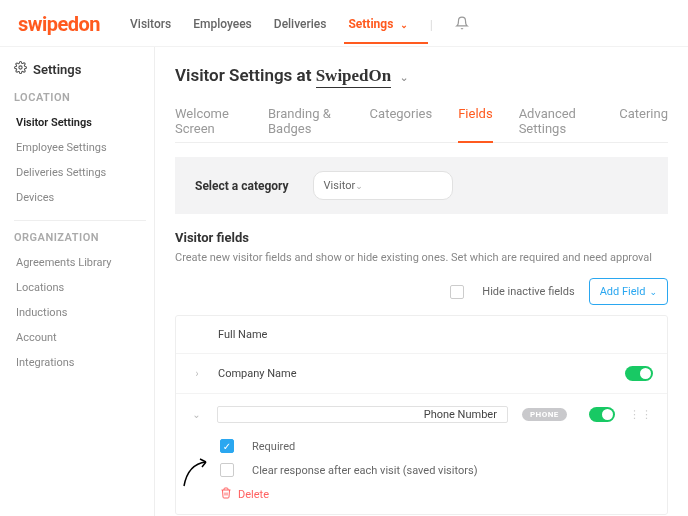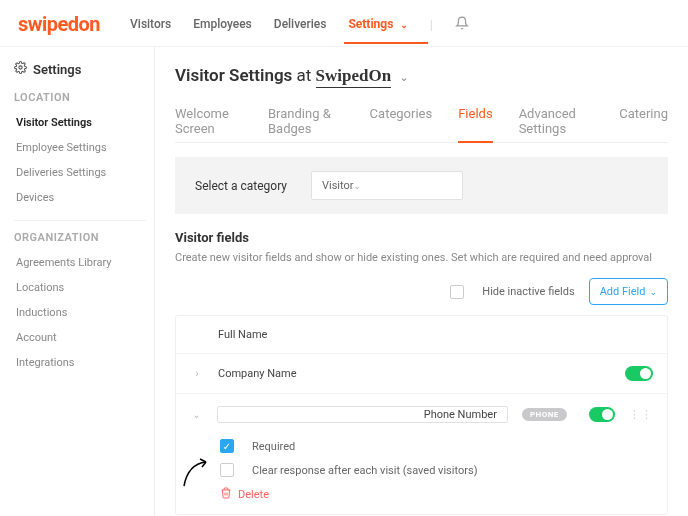--- a/index.html
+++ b/index.html
@@ -18,30 +18,30 @@
   .sidebar { width: 155px; border-right: 1px solid #eee; padding: 14px 8px 14px 14px; }
   .sidebar h2 { font-size: 13px; font-weight: 600; color: #333; margin-bottom: 14px; display: flex; align-items: center; gap: 6px; }
   .side-group-label { font-size: 11px; letter-spacing: 0.5px; color: #aaa; font-weight: 600; margin: 6px 0; }
   .side-item { font-size: 11px; color: #888; padding: 6px 2px; cursor: pointer; }
   .side-item.active { color: #222; font-weight: 600; }
   .side-hr { border: none; border-top: 1px solid #eee; margin: 10px 0; }
 
   .main { flex: 1; padding: 18px 20px; overflow: auto; }
   .page-title { font-size: 17px; color: #333; margin-bottom: 14px; }
   .page-title .brand { font-family: Georgia, serif; font-weight: 600; border-bottom: 1px solid #333; padding-bottom: 2px; }
-  .page-title .at { font-weight: 400; }
+  .page-title .at { font-weight: 700; }
   .page-title .dd { font-size: 11px; margin-left: 4px; color: #888; }
 
   .tabs { display: flex; gap: 26px; border-bottom: 1px solid #eee; margin-bottom: 14px; }
   .tab { font-size: 13px; color: #999; padding: 6px 0; cursor: pointer; }
   .tab.active { color: #ff5a1f; border-bottom: 2px solid #ff5a1f; margin-bottom: -1px; }
 
   .category-bar { background: #f3f3f4; padding: 14px 20px; display: flex; align-items: center; gap: 24px; margin-bottom: 16px; }
-  .category-bar .label { font-weight: 400; font-size: 12px; color: #333; }
-  .select { background: #fff; border: 1px solid #e1e1e1; border-radius: 2px; padding: 7px 10px; width: 152px; display: flex; justify-content: flex-start; align-items: center; font-size: 11px; color: #666; cursor: pointer; }
+  .category-bar .label { font-weight: 700; font-size: 12px; color: #333; }
+  .select { background: #fff; border: 1px solid #e1e1e1; border-radius: 10px; padding: 7px 10px; width: 140px; display: flex; justify-content: flex-start; align-items: center; font-size: 11px; color: #666; cursor: pointer; }
 
   .section-h { font-weight: 700; font-size: 13px; color: #333; margin-bottom: 6px; }
   .section-sub { font-size: 11px; color: #888; margin-bottom: 14px; }
 
   .toolbar { display: flex; justify-content: flex-end; align-items: center; gap: 14px; margin-bottom: 4px; }
   .checkbox-row { display: flex; align-items: center; gap: 18px; font-size: 11px; color: #666; }
   .chk { width: 14px; height: 14px; border: 1px solid #ccc; border-radius: 2px; display: inline-flex; align-items: center; justify-content: center; font-size: 10px; color: #fff; }
   .chk.checked { background: #2aa7f0; border-color: #2aa7f0; }
   .add-btn { border: 1px solid #2aa7f0; color: #2aa7f0; background: #fff; border-radius: 4px; padding: 6px 10px; font-size: 11px; display: flex; align-items: center; gap: 4px; cursor: pointer; }
 

